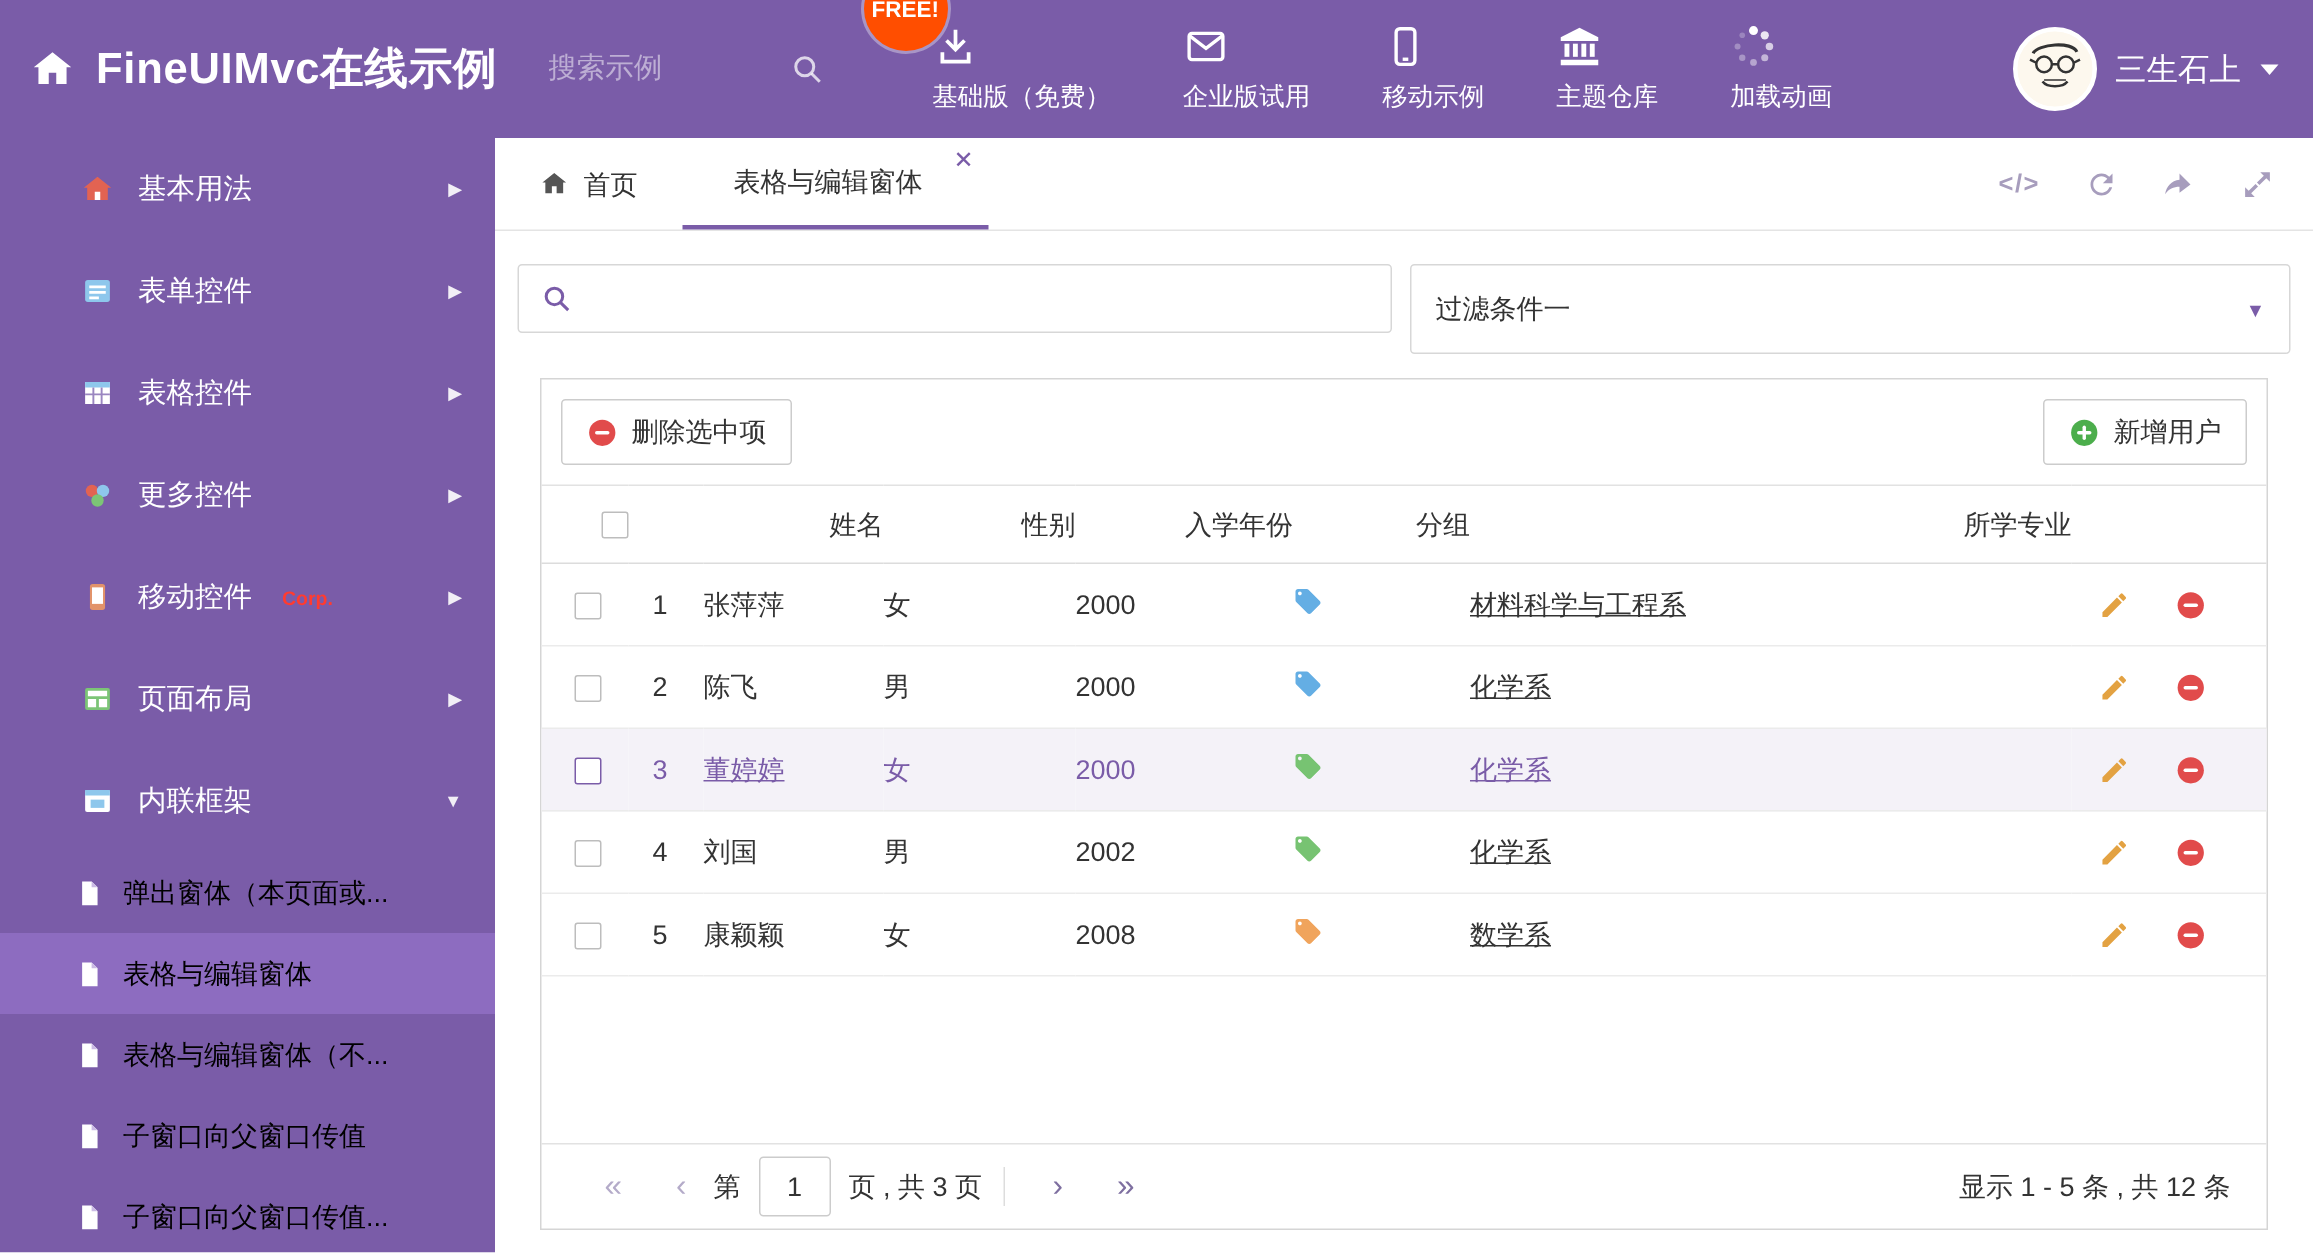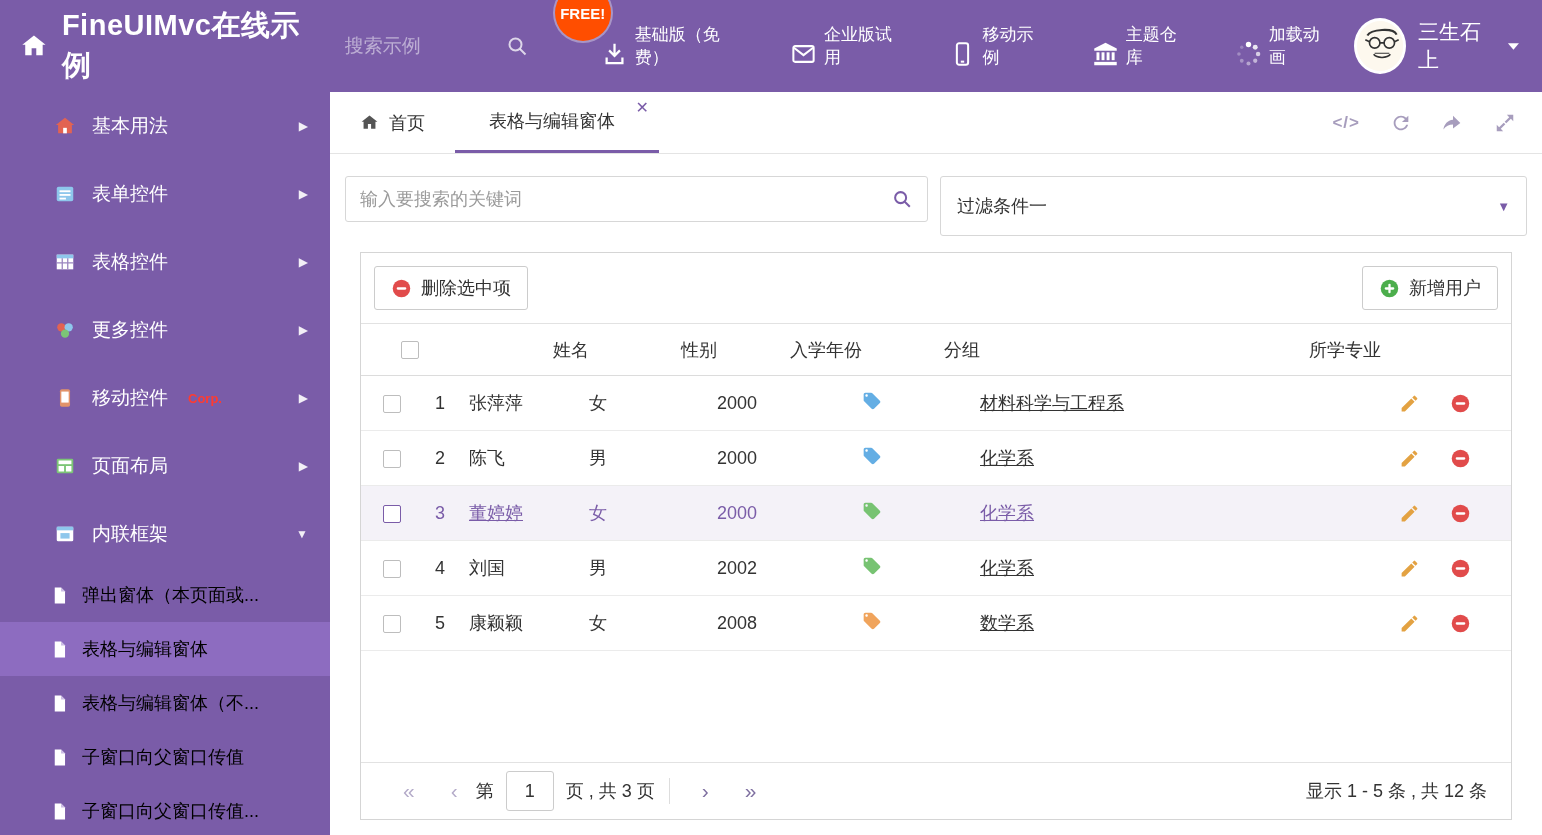--- a/index.html
+++ b/index.html
@@ -8,21 +8,21 @@
 
   
   .topbar { height:92px; background:#7a5ca8; display:flex; align-items:center; color:#fff; position:relative; }
   .brand { display:flex; align-items:center; gap:14px; padding-left:20px; cursor:pointer; }
   .brand-title { font-size:29px; font-weight:bold; letter-spacing:.5px; }
   .hdr-search { margin-left:34px; display:flex; align-items:center; gap:10px; }
   .hdr-search input { background:transparent; border:none; outline:none; color:rgba(255,255,255,.95); font-size:19px; width:150px; }
   .hdr-search input::placeholder { color:rgba(255,255,255,.5); }
   .hdr-search .mag { width:24px; height:24px; color:rgba(255,255,255,.75); }
   .top-nav { display:flex; margin-left:48px; }
-  .nav-item { position:relative; display:flex; flex-direction:row; align-items:flex-end; gap:7px; padding:0 24px; font-size:17px; cursor:pointer; }
+  .nav-item { position:relative; display:flex; flex-direction:column; align-items:flex-start; gap:7px; padding:0 24px; font-size:17px; cursor:pointer; }
   .nav-item svg.navico { width:30px; height:30px; }
   .free-badge { position:absolute; top:-38px; left:-22px; width:56px; height:56px; border-radius:50%;
                 background:#ff4e00; color:#fff; font-weight:bold; font-size:15px;
                 display:flex; align-items:center; justify-content:center; box-shadow:0 0 0 2px rgba(255,255,255,.35); }
   .userbox { margin-left:auto; margin-right:22px; display:flex; align-items:center; gap:12px; cursor:pointer; }
   .avatar { width:56px; height:56px; border-radius:50%; border:3px solid #fff; background:#fdf8ee; overflow:hidden; }
   .username { font-size:21px; }
 
   
   .shell { display:flex; height:743px; }
@@ -309,21 +309,20 @@
         <span class="tool-ic">
           <svg viewBox="0 0 24 24" fill="#a79dbd">
               <path d="M21 3h-7l2.6 2.6-5 5 1.8 1.8 5-5L21 10zM3 21h7l-2.6-2.6 5-5-1.8-1.8-5 5L3 14z"></path>
             </svg>
         </span>
       </div>
     </div>
 
     <div class="filters">
       <div class="search-box">
-        <input type="text" placeholder="输入要搜索的关键词" style="">
         <svg class="mag" viewBox="0 0 24 24" fill="none" stroke="currentColor" stroke-width="2.2">
             <circle cx="10.5" cy="10.5" r="6"></circle>
             <path d="M15 15l5.5 5.5"></path>
           </svg>
       </div>
       <div class="dropdown">
         <span>过滤条件一</span>
         <span class="caret">▼</span>
       </div>
     </div>

